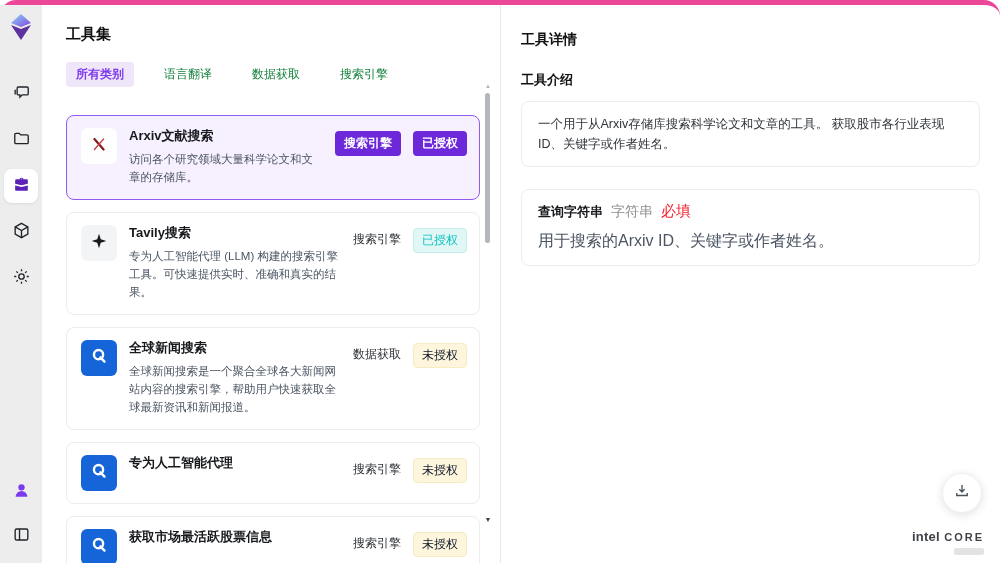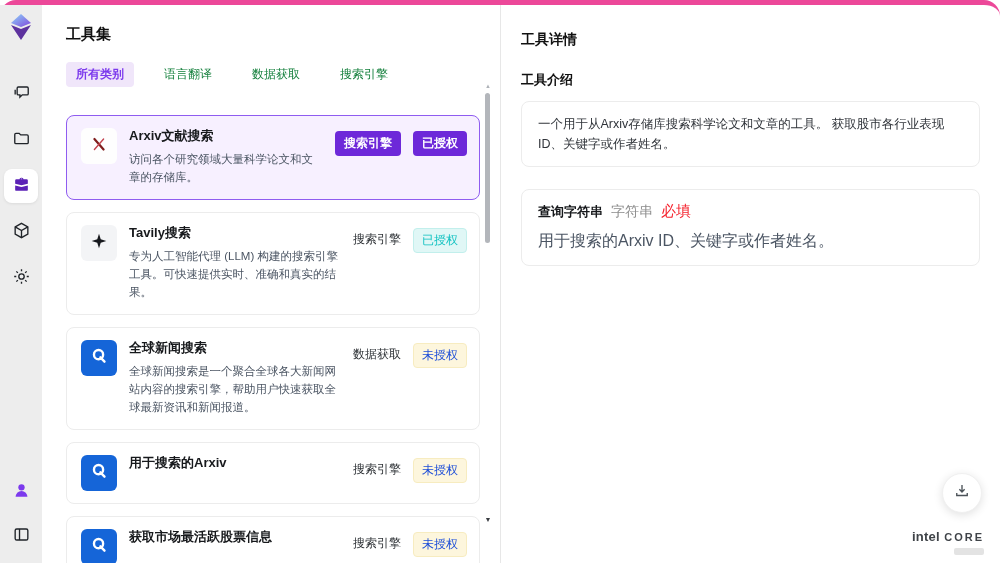--- a/index.html
+++ b/index.html
@@ -38,21 +38,21 @@
   .card-icon.bg-light { background:#f3f4f6; }
   .card-icon.bg-blue  { background:#1565d8; }
   .card-icon svg { width:22px; height:22px; }
   .card-main { flex:1; min-width:0; }
   .card-title { font-size:13px; font-weight:bold; color:#17191c; line-height:1.3; }
   .card-desc { font-size:11.5px; color:#4b5563; line-height:1.6; margin-top:5px; }
   .card-tags { display:flex; align-items:flex-start; gap:12px; padding-top:3px; flex-shrink:0; }
   .tag-category { font-size:12px; color:#2f3337; padding:3px 0; }
   .auth-badge { font-size:12px; padding:3px 8px; border-radius:4px; white-space:nowrap; }
   .auth-badge.authorized { color:#13c2c2; background:#e0f7f6; border:1px solid #c2efec; }
-  .auth-badge.unauthorized { color:#1d4ed8; background:#fdf6dd; border:1px solid #f7ecc0; }
+  .auth-badge.unauthorized { color:#0f172a; background:#fdf6dd; border:1px solid #f7ecc0; }
   .card.selected .tag-category, .card.selected .auth-badge { background:#6d28d9; color:#fff;
     border:none; padding:4px 9px; border-radius:4px; font-weight:bold; font-size:12px; }
 
   
   .scrollbar { position:absolute; top:76px; bottom:8px; right:8px; width:8px; }
   .scroll-up { position:absolute; top:2px; left:0; width:8px; text-align:center; font-size:6px; color:#aeb2b8; }
   .scroll-thumb { position:absolute; top:12px; left:1px; width:5px; height:150px; background:#b3b6bb; border-radius:3px; }
   .scroll-down { position:absolute; bottom:32px; left:0; width:8px; text-align:center; font-size:7px; color:#3a3d42; }
 
   
@@ -229,21 +229,21 @@
 
       <span>
         <svg viewBox="0 0 24 24" fill="none" width="22" height="22">
           <circle cx="11.5" cy="10.5" r="5" stroke="#fff" stroke-width="2.6"></circle>
           <path d="M13.5 13.5l4.5 4.7" stroke="#fff" stroke-width="2.6" stroke-linecap="round"></path>
         </svg>
       </span>
 
     </div>
     <div class="card-main">
-      <div class="card-title">用于搜索的Arxiv</div>
+      <div class="card-title">专为人工智能代理</div>
     </div>
     <div class="card-tags">
       <span class="tag-category">搜索引擎</span>
       <span class="auth-badge unauthorized">未授权</span>
     </div>
   </div>
         <div class="card">
     <div class="card-icon bg-blue">
 
       <span>

